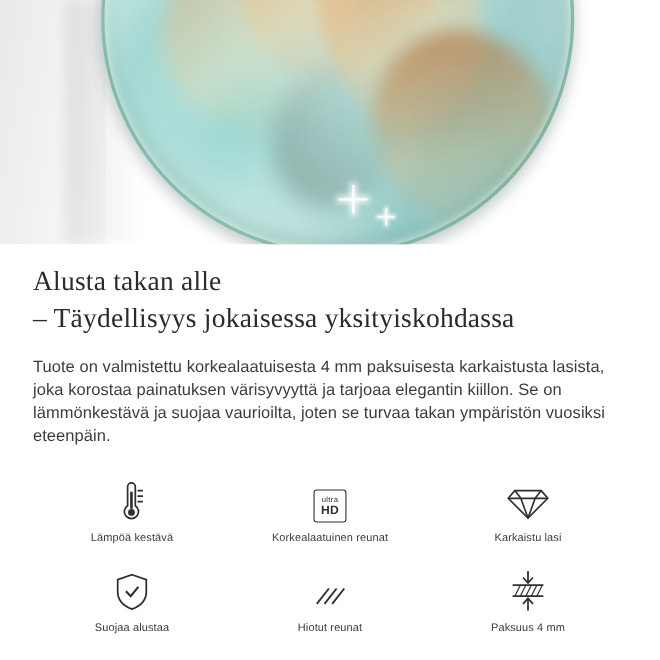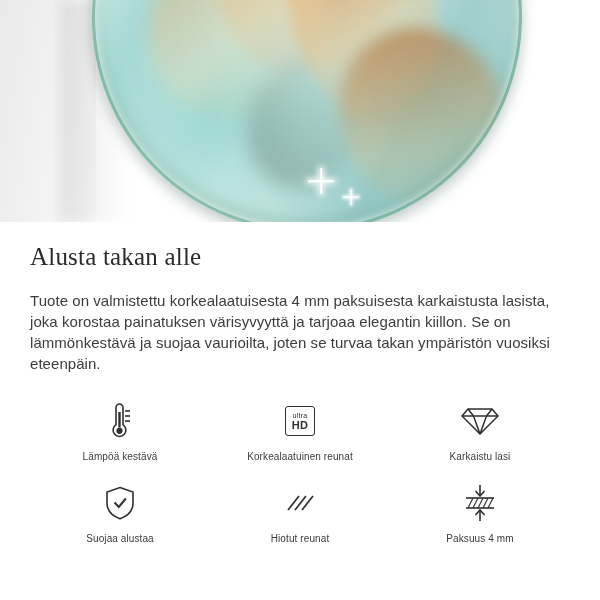--- a/index.html
+++ b/index.html
@@ -199,21 +199,21 @@
   }
   .feature {
     display: flex;
     flex-direction: column;
     align-items: center;
     justify-content: flex-start;
   }
   .feature .glyph {
     height: 42px;
     display: flex;
-    align-items: center;
+    align-items: flex-end;
     justify-content: center;
     color: #2f2f2f;
   }
   .feature .caption {
     margin-top: 9px;
     font-size: 10px;
     color: #3b3b3b;
     text-align: center;
     letter-spacing: .1px;
   }
@@ -254,20 +254,21 @@
       <div class="disc-edge"></div>
       <span class="sparkle sp1"></span>
       <span class="sparkle sp2"></span>
     </div>
   </div>
 
   <div class="content">
 
     <h1 class="headline">
       <span class="l1">Alusta takan alle</span>
+      <span class="l2">– Täydellisyys jokaisessa yksityiskohdassa</span>
     </h1>
 
     <p class="body-copy">Tuote on valmistettu korkealaatuisesta 4 mm paksuisesta karkaistusta lasista, joka korostaa painatuksen värisyvyyttä ja tarjoaa elegantin kiillon. Se on lämmönkestävä ja suojaa vaurioilta, joten se turvaa takan ympäristön vuosiksi eteenpäin.</p>
 
     <div class="features">
 
       <div class="feature">
         <span class="glyph">
           <svg width="34" height="38" viewBox="0 0 34 38" fill="none" stroke="#2f2f2f" stroke-width="1.6">
             <path d="M13 5.5a3.5 3.5 0 0 1 7 0v17.2a6.4 6.4 0 1 1-7 0z"></path>

